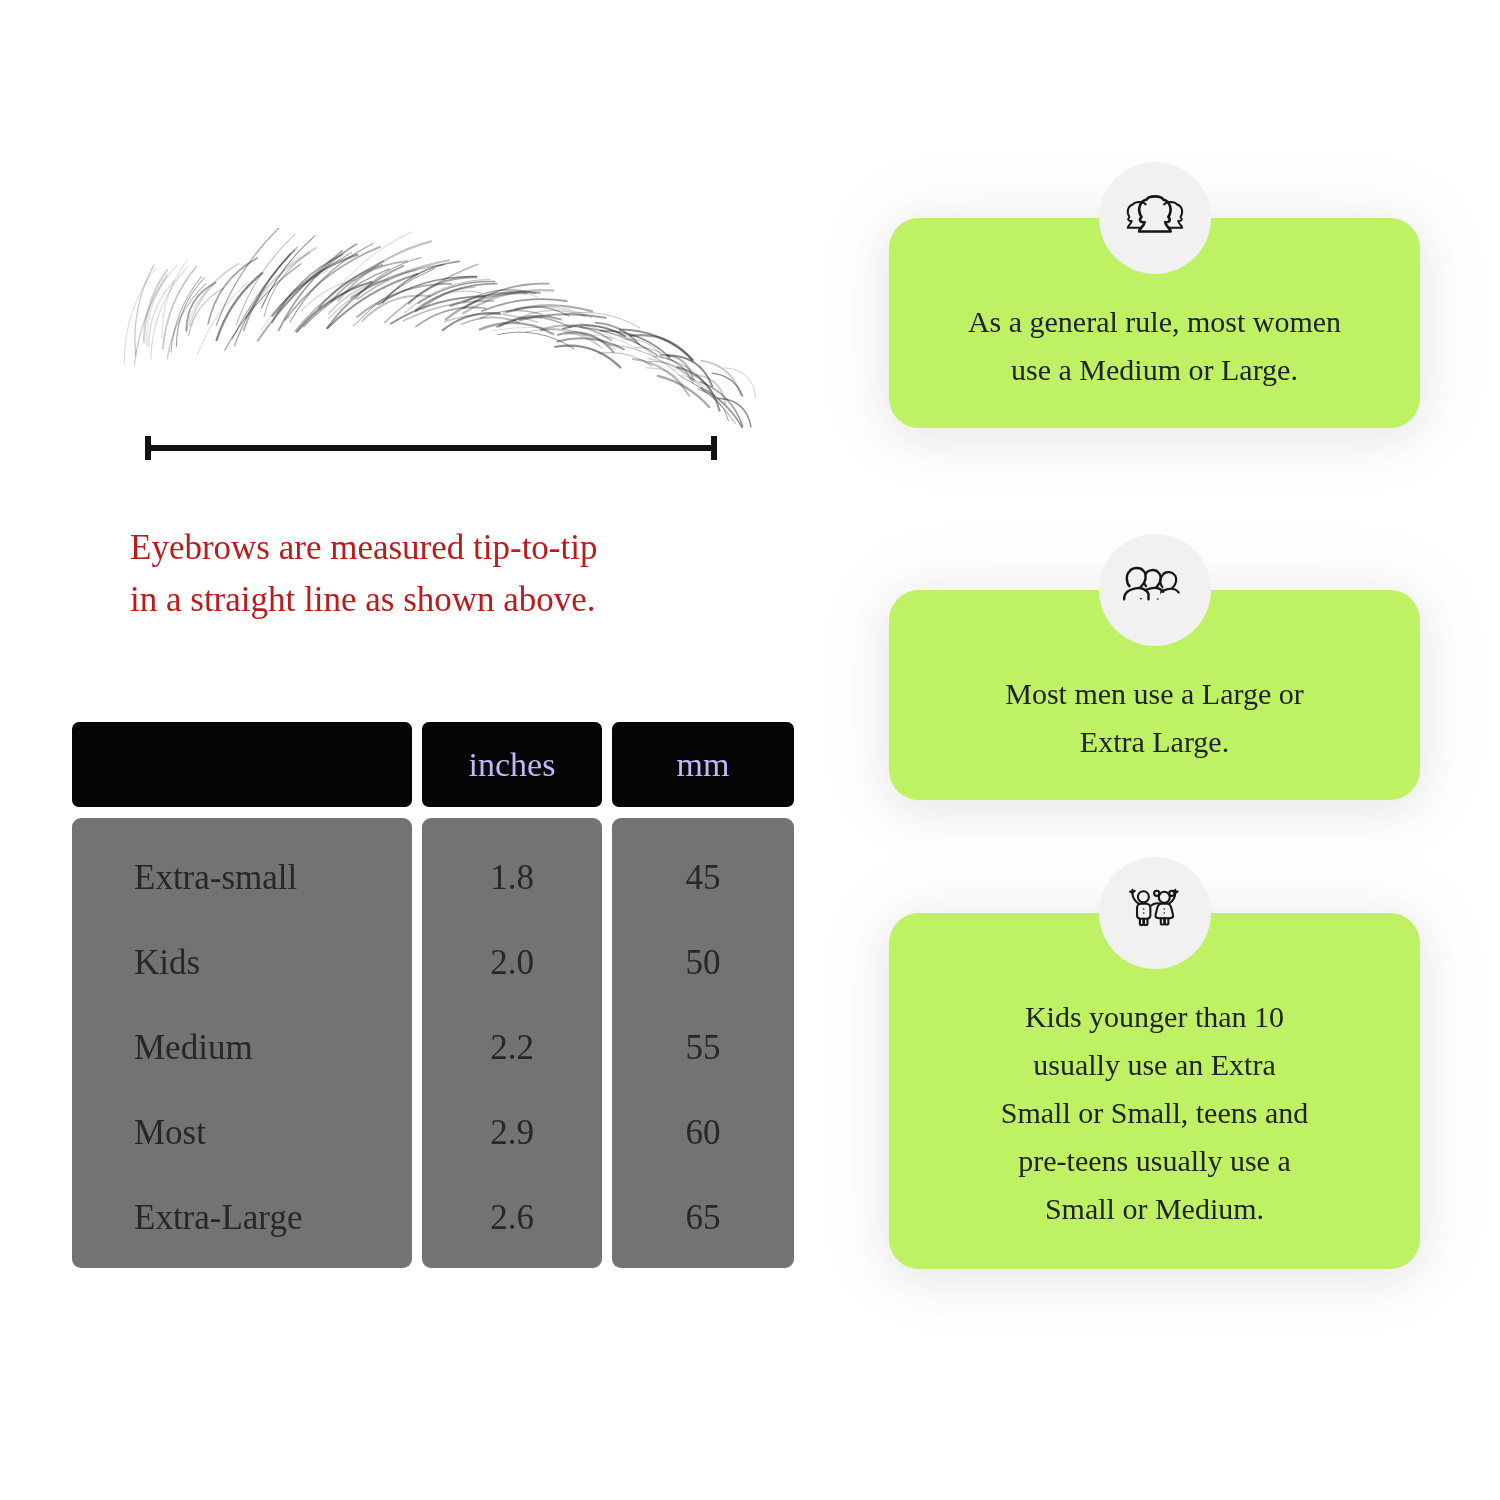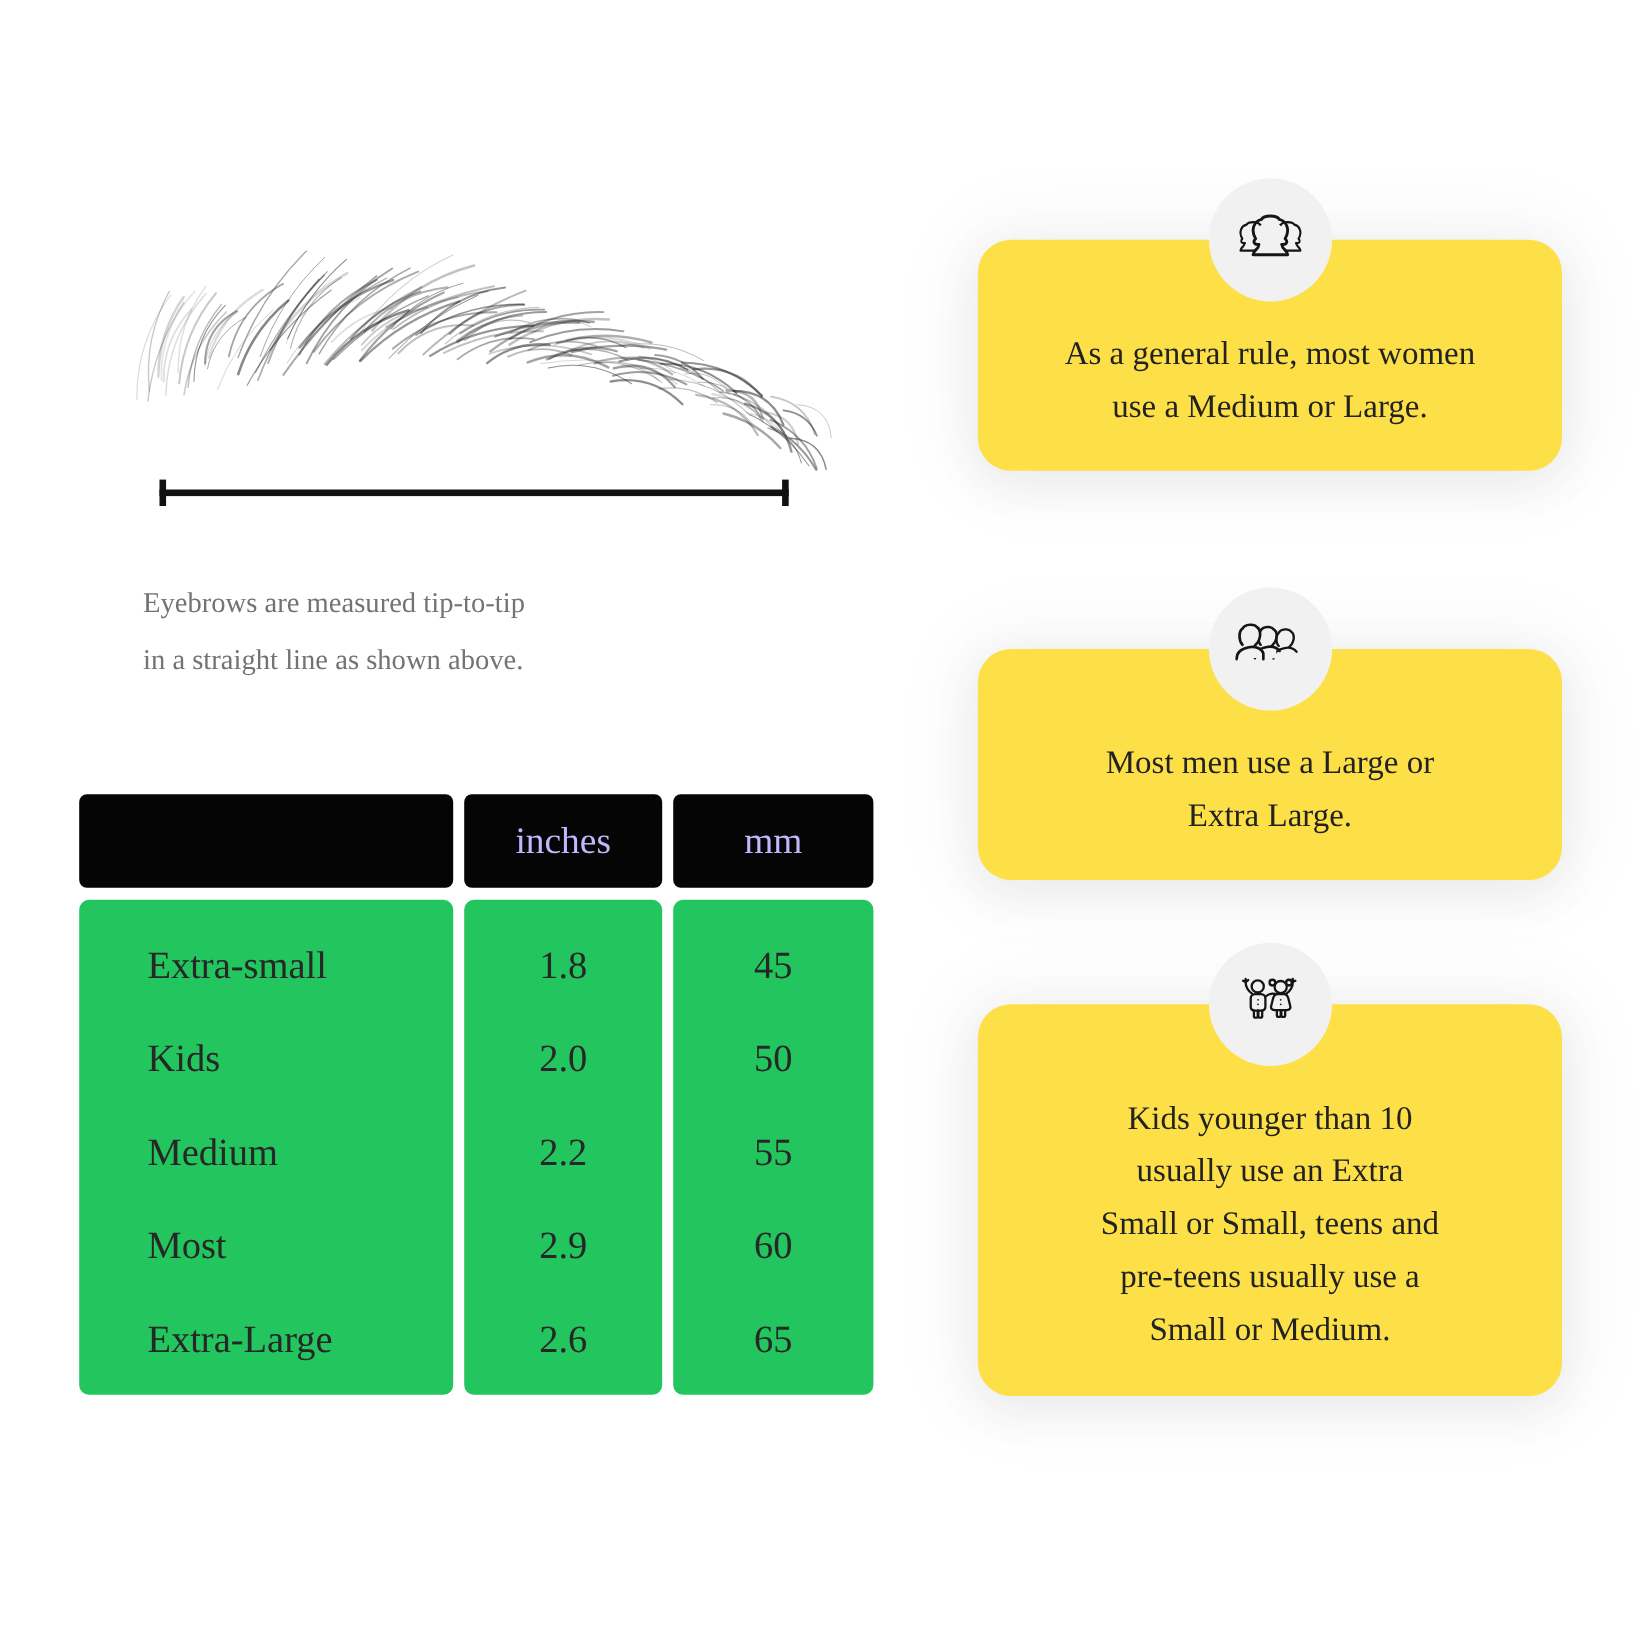--- a/index.html
+++ b/index.html
@@ -7,37 +7,37 @@
     position:relative;width:1500px;height:1500px;background:#ffffff;overflow:hidden;
     font-family:"Liberation Serif","DejaVu Serif",serif;color:#1e1e1e;
   }
   
   #brow-svg{position:absolute;left:112px;top:228px;width:660px;height:200px;}
   #measure-line{position:absolute;left:145px;top:435px;width:572px;height:26px;}
   #measure-line .bar{position:absolute;left:0;right:0;top:10px;height:6px;background:#111;}
   #measure-line .cap{position:absolute;top:1px;width:6px;height:24px;background:#111;}
   #measure-line .cap.left{left:0;}
   #measure-line .cap.right{right:0;}
-  #caption{position:absolute;left:130px;top:522px;font-size:26px;line-height:52px;color:#737373;}
+  #caption{position:absolute;left:130px;top:522px;font-size:35px;line-height:52px;color:#b91c1c;}
   
   .hdr-cell{position:absolute;top:722px;height:85px;background:#050505;border-radius:7px;
     display:flex;align-items:center;justify-content:center;color:#c4b5fd;font-size:34px;}
   #hdr-1{left:72px;width:340px;}
   #hdr-2{left:422px;width:180px;}
   #hdr-3{left:612px;width:182px;}
-  .body-col{position:absolute;top:818px;height:450px;background:#22c55e;border-radius:9px;
+  .body-col{position:absolute;top:818px;height:450px;background:#737373;border-radius:9px;
     box-sizing:border-box;padding-top:17px;display:flex;flex-direction:column;}
   #col-1{left:72px;width:340px;}
   #col-2{left:422px;width:180px;}
   #col-3{left:612px;width:182px;}
   .cell{height:85px;display:flex;align-items:center;font-size:35px;color:#272727;}
   #col-1 .cell{padding-left:62px;}
   #col-2 .cell,#col-3 .cell{justify-content:center;}
   
-  .card{position:absolute;left:889px;width:531px;background:#fde047;border-radius:30px;
+  .card{position:absolute;left:889px;width:531px;background:#bef264;border-radius:30px;
     box-shadow:0 10px 40px 6px rgba(0,0,0,0.055), 0 0 75px 20px rgba(0,0,0,0.035);}
   #card-women{top:218px;height:210px;}
   #card-men{top:590px;height:210px;}
   #card-kids{top:913px;height:356px;}
   .icon-circle{position:absolute;left:50%;top:-56px;transform:translateX(-50%);
     width:112px;height:112px;border-radius:50%;background:#f1f1f1;
     display:flex;align-items:center;justify-content:center;}
   .card-text{padding-top:80px;text-align:center;font-size:30px;line-height:48px;color:#222;}
   .icon-svg{display:block;}
 </style>

